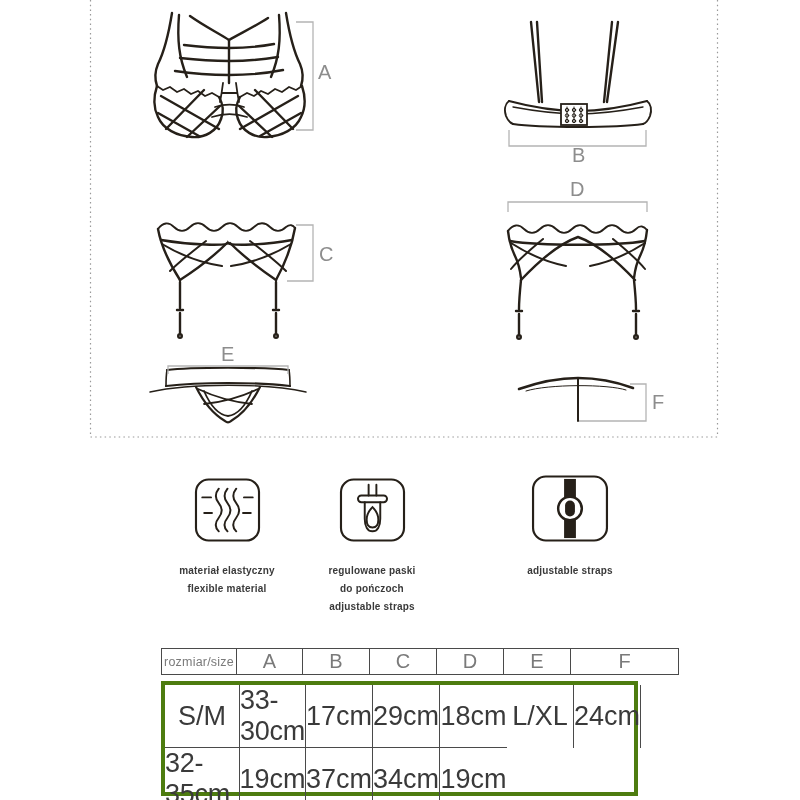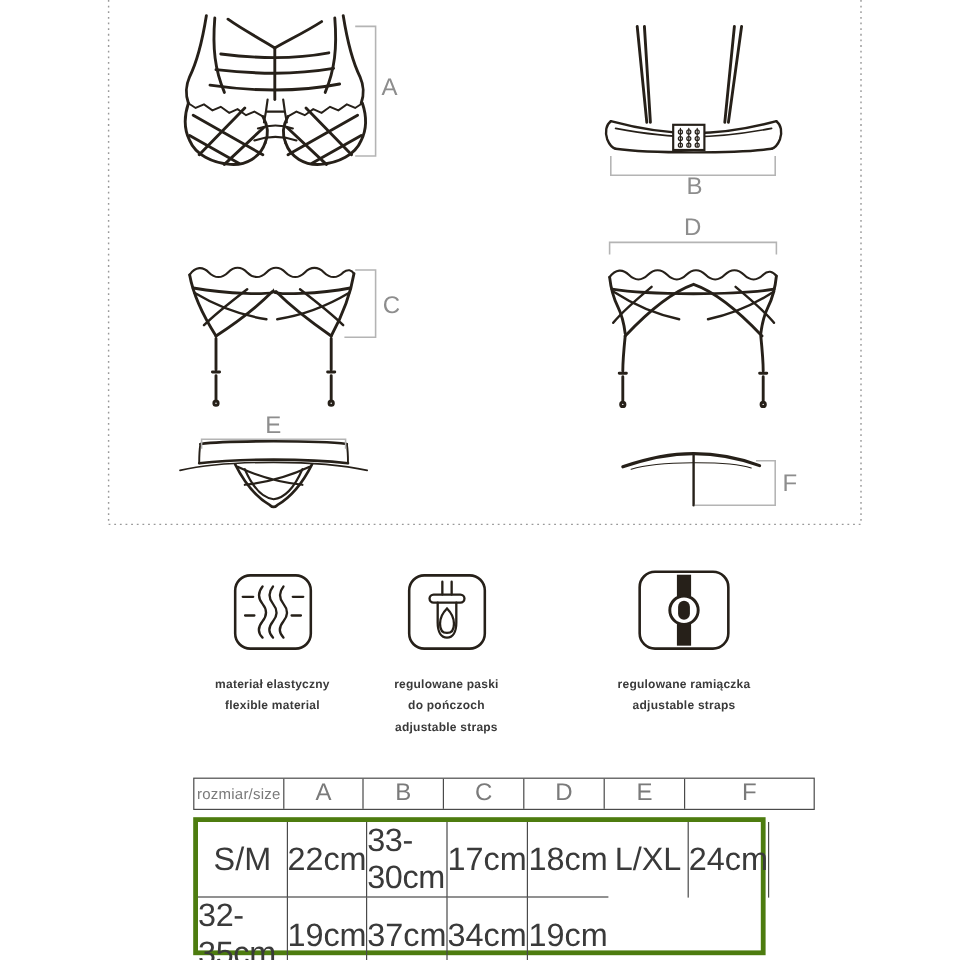--- a/index.html
+++ b/index.html
@@ -196,40 +196,39 @@
   </div>
 
   <div class="feature feature-3">
     <svg width="78" height="67" viewBox="0 0 78 68">
       <rect x="1.5" y="1.5" width="75" height="65" rx="13" fill="none" stroke="#262019" stroke-width="2.2"></rect>
       <rect x="33" y="4" width="12" height="60" fill="#262019"></rect>
       <circle cx="39" cy="34" r="12" fill="#ffffff" stroke="#262019" stroke-width="2.5"></circle>
       <rect x="34" y="26" width="10" height="16" rx="5" fill="#262019"></rect>
     </svg>
     <div class="caption">
-      <div>regulowane ramiączka</div>
       <div>adjustable straps</div>
     </div>
   </div>
 
   <div class="tbl-header">
     <div class="th-size">rozmiar/size</div>
     <div class="th-letter">A</div>
     <div class="th-letter">B</div>
     <div class="th-letter">C</div>
     <div class="th-letter">D</div>
     <div class="th-letter">E</div>
     <div class="th-letter">F</div>
   </div>
 
   <div class="tbl-body">
     <div class="size-label row-top">S/M</div>
-    <div class="row-top">22cm</div>
     <div class="row-top b-val">33-30cm</div>
     <div class="row-top">17cm</div>
+    <div class="row-top">29cm</div>
     <div class="row-top last-col">18cm</div>
 
     <div class="size-label">L/XL</div>
     <div>24cm</div>
     <div class="b-val">32-35cm</div>
     <div>19cm</div>
     <div>37cm</div>
     <div>34cm</div>
     <div class="last-col">19cm</div>
   </div>

